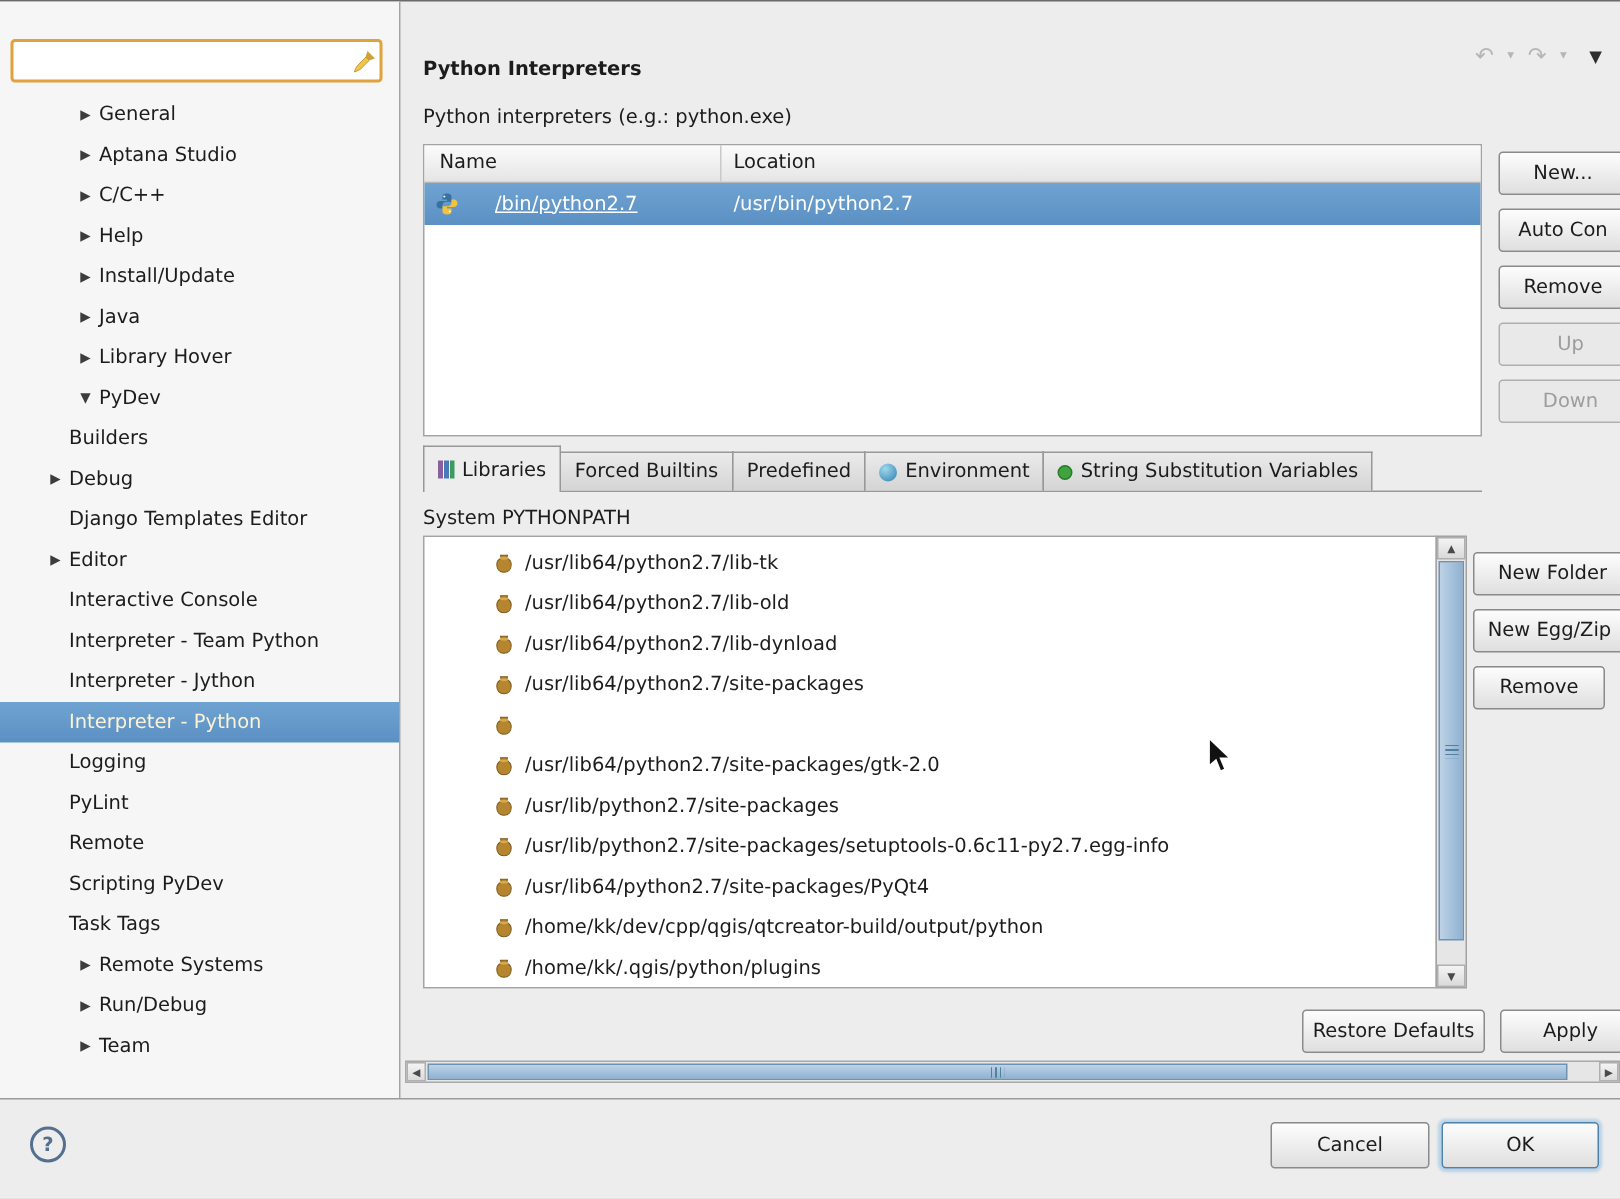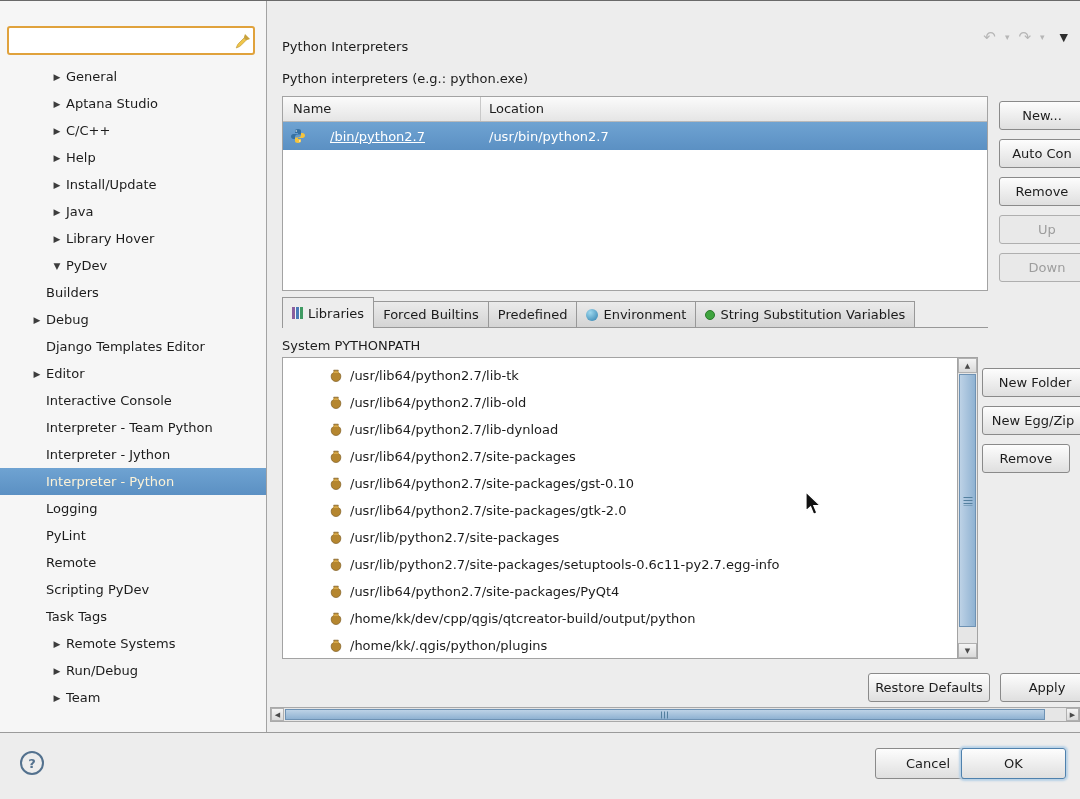--- a/index.html
+++ b/index.html
@@ -19,21 +19,21 @@
   .tree-item{height:27px;display:flex;align-items:center;cursor:default;white-space:nowrap;}
   .tree-item .arrow{width:18px;flex:0 0 18px;text-align:center;font-size:9px;color:#3c3c3c;}
   .tree-item .arrow::before{content:"";}
   .tree-item.arrow-collapsed .arrow::before{content:"▶";}
   .tree-item.arrow-expanded .arrow::before{content:"▼";}
   .tree-item.level-0{padding-left:10px;margin-left:38px;}
   .tree-item.level-1{padding-left:28px;text-align:right;}
   .tree-item.selected{background:linear-gradient(#6fa3d2,#5b90c3);color:#fbf2d8;}
 
   
-  .page-title{position:absolute;left:282px;top:29px;font-weight:normal;font-size:13px;}
+  .page-title{position:absolute;left:282px;top:29px;font-weight:bold;font-size:13px;}
   .nav-icons{position:absolute;right:12px;top:27px;display:flex;align-items:center;gap:9px;
              color:#b6b6b6;font-size:15px;}
   .nav-icons .mini{font-size:9px;}
   .nav-icons .view-menu{color:#2e2e2e;font-size:11px;margin-left:6px;}
 
   .caption{position:absolute;left:282px;top:70px;}
 
   
   .table{position:absolute;left:282px;top:95px;width:706px;height:195px;background:#fff;
          border:1px solid #a3a3a3;box-sizing:border-box;}
@@ -112,21 +112,21 @@
   .restore-btn{position:absolute;left:868px;top:672px;width:122px;}
   .apply-btn{position:absolute;left:1000px;top:672px;width:94px;}
 
   
   .footer{position:absolute;left:0;top:731px;width:1080px;height:68px;border-top:1px solid #9b9b9b;
           background:#ededed;box-sizing:border-box;}
   .help-btn{position:absolute;left:20px;top:750px;width:24px;height:24px;border-radius:50%;
             border:2px solid #53718e;color:#53718e;font-weight:bold;font-size:13px;line-height:20px;
             text-align:center;background:transparent;box-sizing:border-box;font-family:inherit;}
   .dlg-btn{height:31px;}
-  .cancel-btn{position:absolute;left:875px;top:747px;width:106px;}
+  .cancel-btn{position:absolute;left:847px;top:747px;width:106px;}
   .ok-btn{position:absolute;left:961px;top:747px;width:105px;border-color:#4f81ad;
           box-shadow:0 0 2px 2px #b9d2e7;}
 
   .cursor{position:absolute;left:804px;top:490px;pointer-events:none;z-index:50;}
 </style>
 </head>
 <body>
 
 <div class="window">
 
@@ -384,21 +384,20 @@
         <span class="pp-text">/usr/lib64/python2.7/site-packages</span>
       </div>
 
       <div class="pp-item">
         <span class="jar-icon">
           <svg width="14" height="14" viewBox="0 0 14 14">
             <path fill="#b5862f" stroke="#7d5a1e" stroke-width="0.7" d="M4.7 1.2h4.6l-.5 2c2 .7 3 2.2 3 4.1 0 3-1.8 5.2-4.8 5.2S2.2 10.3 2.2 7.3c0-1.9 1-3.4 3-4.1z"></path>
             <ellipse cx="7" cy="3.2" rx="3" ry="0.9" fill="#d8aa4a"></ellipse>
           </svg>
         </span>
-        <span class="pp-text">/usr/lib64/python2.7/site-packages/gst-0.10</span>
       </div>
 
       <div class="pp-item">
         <span class="jar-icon">
           <svg width="14" height="14" viewBox="0 0 14 14">
             <path fill="#b5862f" stroke="#7d5a1e" stroke-width="0.7" d="M4.7 1.2h4.6l-.5 2c2 .7 3 2.2 3 4.1 0 3-1.8 5.2-4.8 5.2S2.2 10.3 2.2 7.3c0-1.9 1-3.4 3-4.1z"></path>
             <ellipse cx="7" cy="3.2" rx="3" ry="0.9" fill="#d8aa4a"></ellipse>
           </svg>
         </span>
         <span class="pp-text">/usr/lib64/python2.7/site-packages/gtk-2.0</span>

